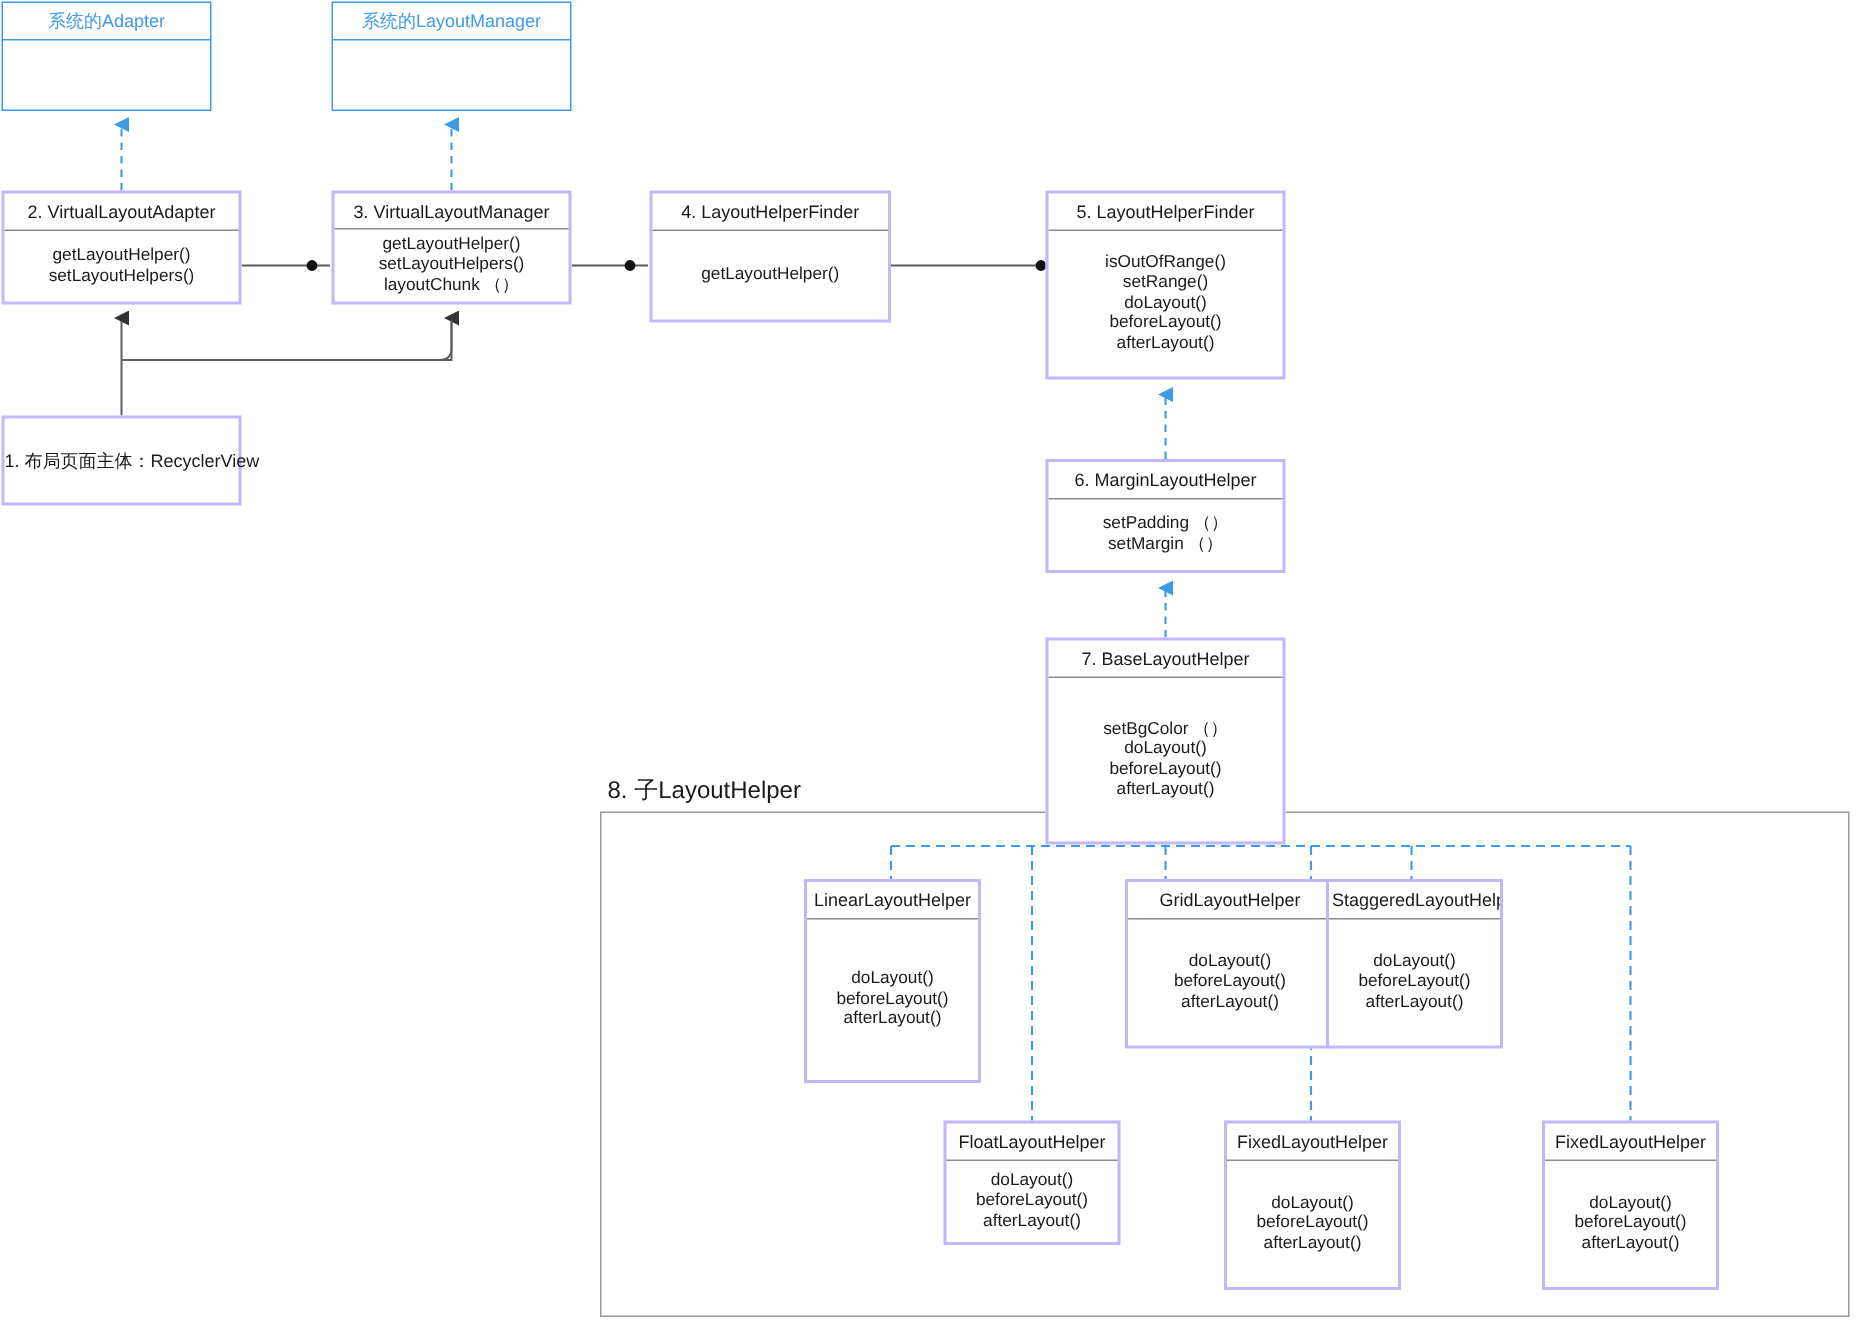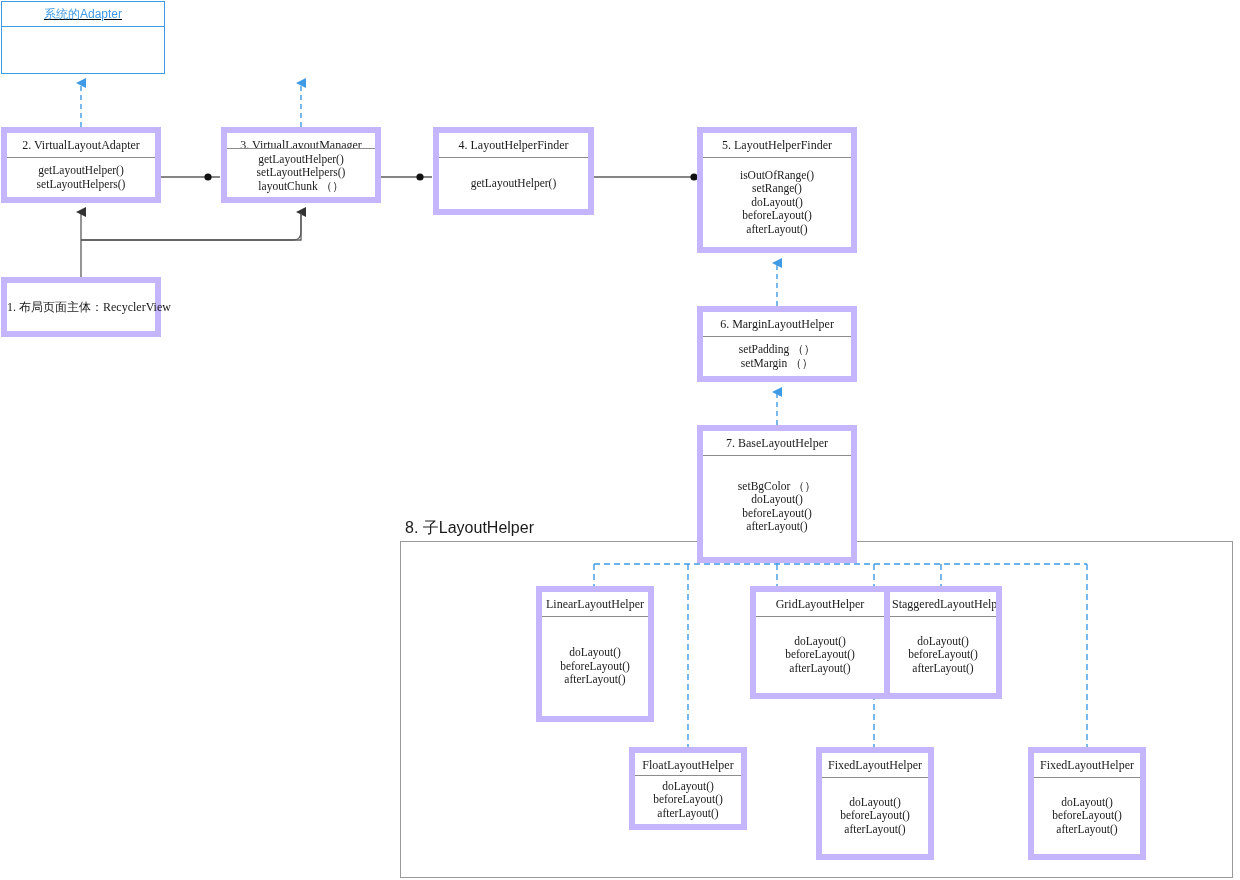--- a/index.html
+++ b/index.html
@@ -6,21 +6,21 @@
   html,body{margin:0;padding:0;background:#ffffff;}
   body{
     font-family:"Liberation Sans","DejaVu Sans",sans-serif;
     width:1240px;height:880px;overflow:hidden;
   }
   #canvas{position:relative;width:1240px;height:880px;}
   svg.layer{position:absolute;left:0;top:0;width:1240px;height:880px;}
 
   
   .box{position:absolute;box-sizing:border-box;background:#ffffff;}
-  .box.gray{border:6px solid #c4b5fd;font-family:Liberation Serif, serif;}
+  .box.gray{border:2px solid #c4b5fd;}
   .box.blue{border:1px solid #3f9ae5;}
 
   .box .hdr{
     box-sizing:border-box;width:100%;text-align:center;
     font-size:12px;line-height:14px;color:#1a1a1a;
     padding:5px 2px 5px 2px;white-space:nowrap;overflow:hidden;
   }
   .box.gray > .hdr{border-bottom:1px solid #8c8c8c;}
   .box.blue  > .hdr{border-bottom:1px solid #3f9ae5;color:#3f9ae5;}
 
@@ -118,25 +118,29 @@
 
       <line x1="688" y1="564" x2="688" y2="749" stroke="#3f9ae5" stroke-width="1.4" stroke-dasharray="6,4"></line>
       <line x1="874" y1="564" x2="874" y2="749" stroke="#3f9ae5" stroke-width="1.4" stroke-dasharray="6,4"></line>
       <line x1="1087" y1="564" x2="1087" y2="749" stroke="#3f9ae5" stroke-width="1.4" stroke-dasharray="6,4"></line>
     </g>
   </svg>
 
   <div class="group" style="left:400px;top:541px;width:833px;height:337px;"></div>
   <div class="group-label" style="left:405px;top:521px;">8. 子LayoutHelper</div>
 
-  <div class="box blue" style="left:1px;top:1px;width:164px;height:73px;text-decoration:underline;">
+  <div class="box blue" style="left:1px;top:1px;width:140px;height:73px;">
     <div class="hdr">系统的Adapter</div>
     <div class="body"></div>
   </div>
 
+  <div class="box blue" style="left:221px;top:1px;width:160px;height:73px;">
+    <div class="hdr">系统的LayoutManager</div>
+    <div class="body"></div>
+  </div>
 
   <div class="box gray" style="left:1px;top:127px;width:160px;height:76px;">
     <div class="hdr">2. VirtualLayoutAdapter</div>
     <div class="body">
       <div class="m">getLayoutHelper()</div>
       <div class="m">setLayoutHelpers()</div>
     </div>
   </div>
 
   <div class="box gray" style="left:221px;top:127px;width:160px;height:76px;">

